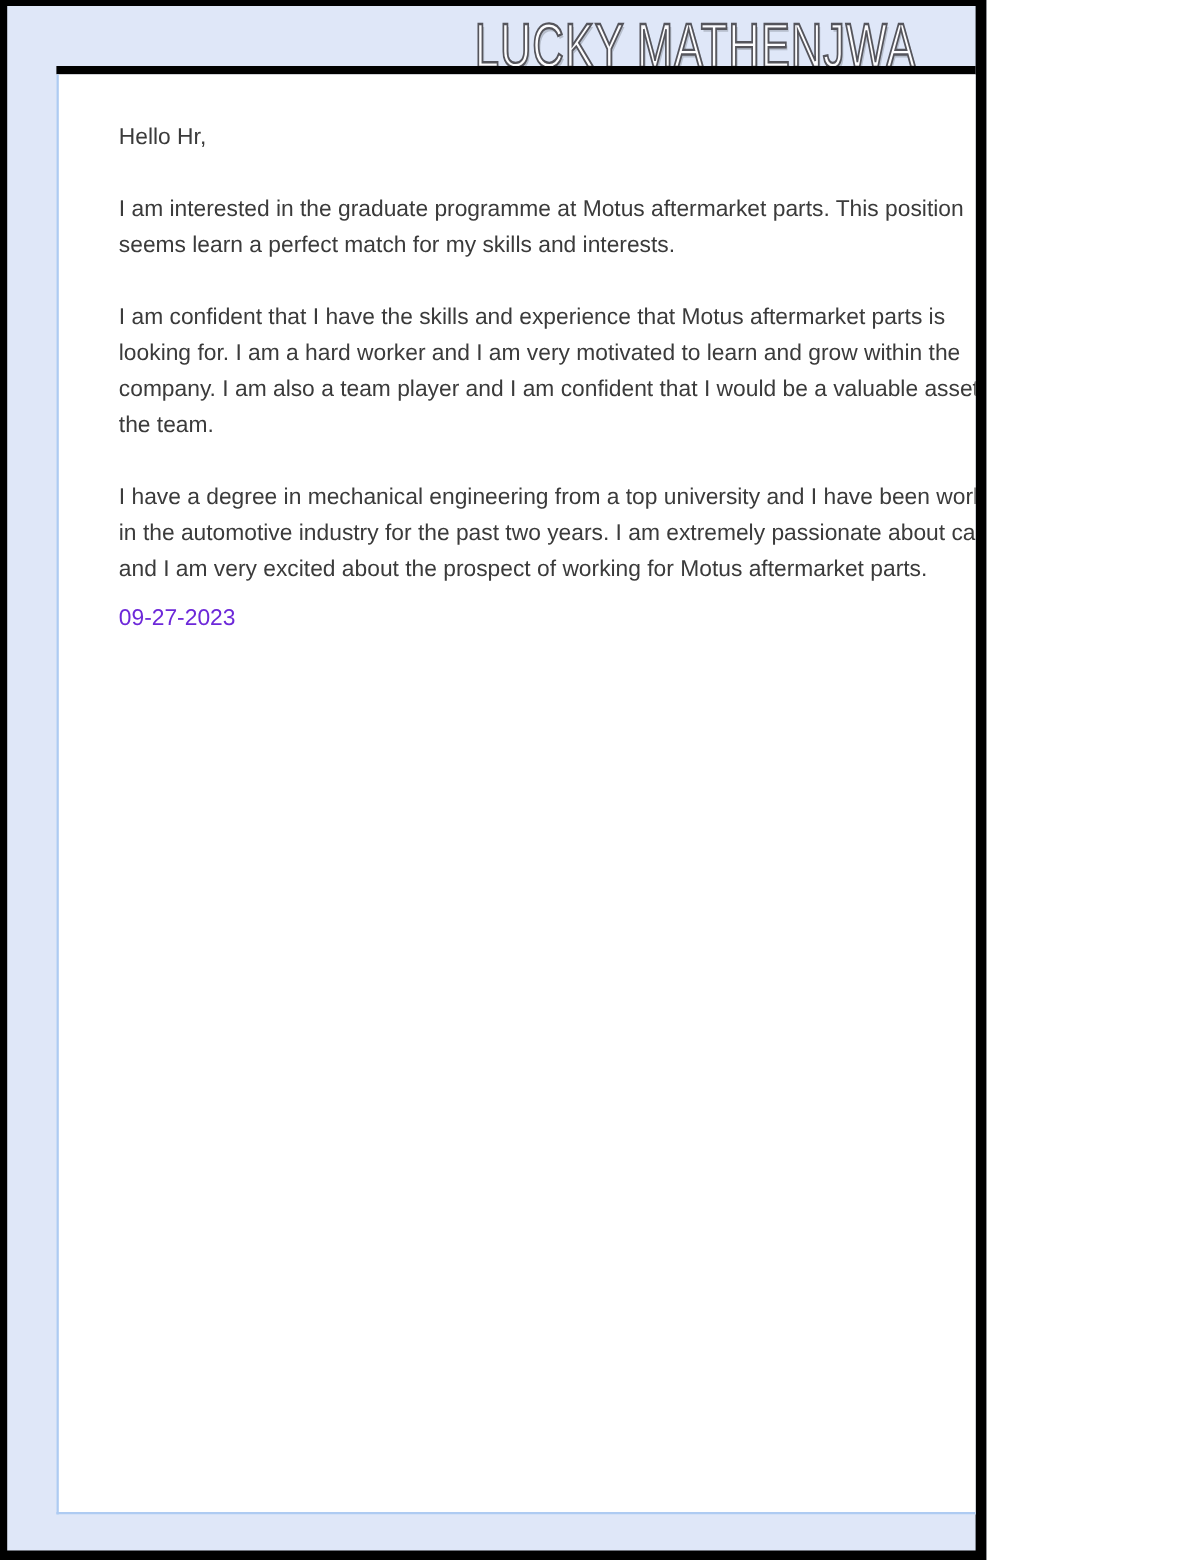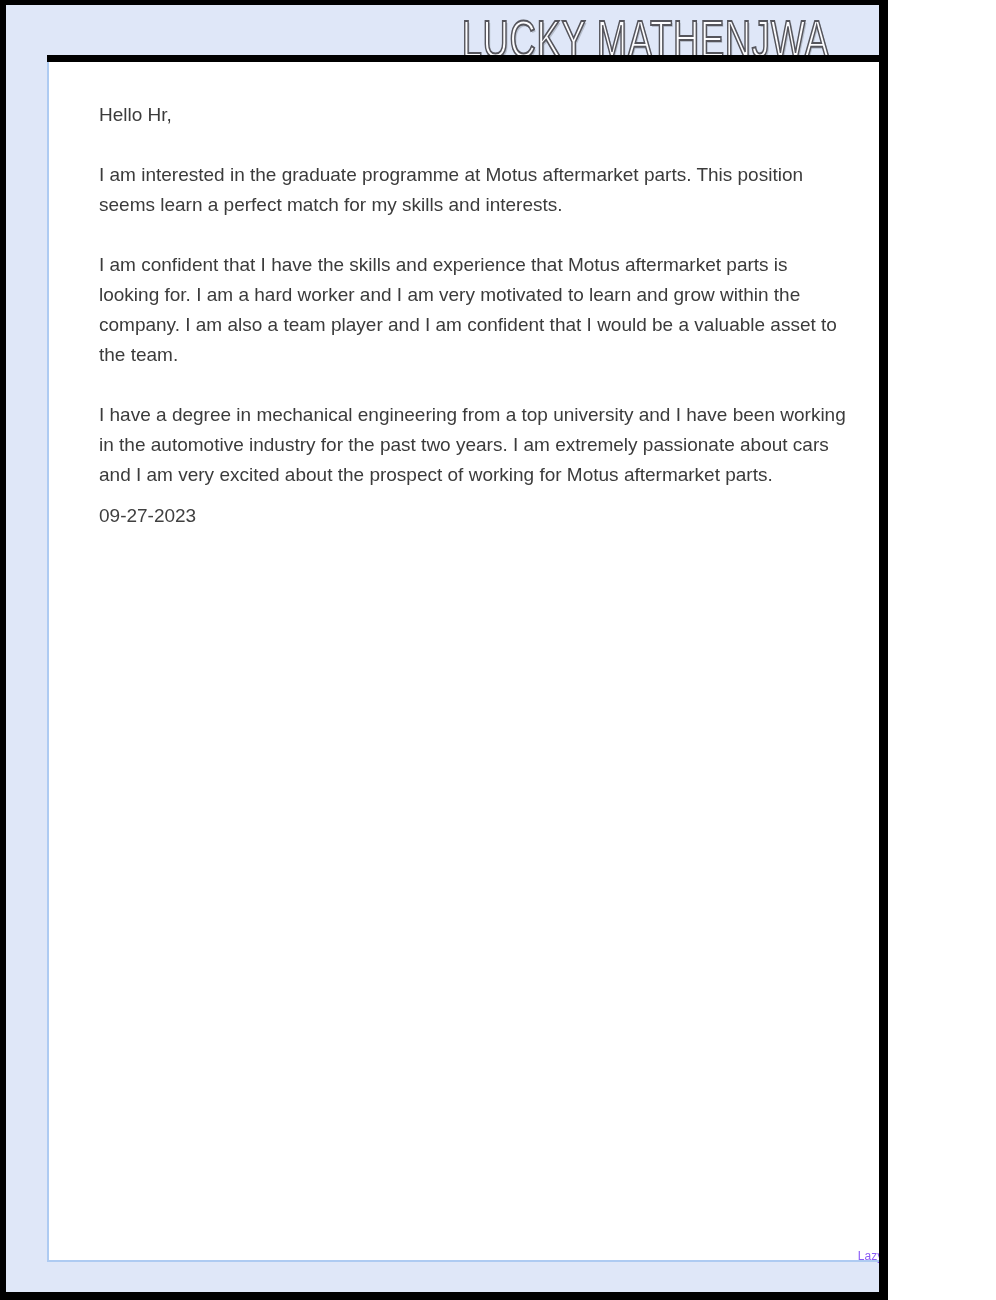--- a/index.html
+++ b/index.html
@@ -2,21 +2,21 @@
 <html><head>
 <meta charset="utf-8">
 <style>
   html, body {
     margin: 0;
     padding: 0;
     background: #ffffff;
   }
   .frame {
     position: relative;
-    width: 888px;
+    width: 822px;
     height: 1300px;
     box-sizing: border-box;
     border-style: solid;
     border-color: #000000;
     border-width: 5px 9px 8px 6px;
     background: #dfe7f8;
     overflow: hidden;
     font-family: "Liberation Sans", "DejaVu Sans", sans-serif;
   }
   .header-name {
@@ -59,21 +59,21 @@
     font-size: 19px;
     font-weight: 300;
     line-height: 30px;
   }
   .letter-body p {
     margin: 0 0 30px 0;
     white-space: pre;
   }
   .date-line {
     margin-top: -19px !important;
-    color: #404040;
+    color: #6d28d9;
   }
   .footer-brand {
     position: absolute;
     right: 9px;
     bottom: -3px;
     font-size: 12px;
     color: #8b5cf6;
     font-weight: 300;
   }
 </style>

